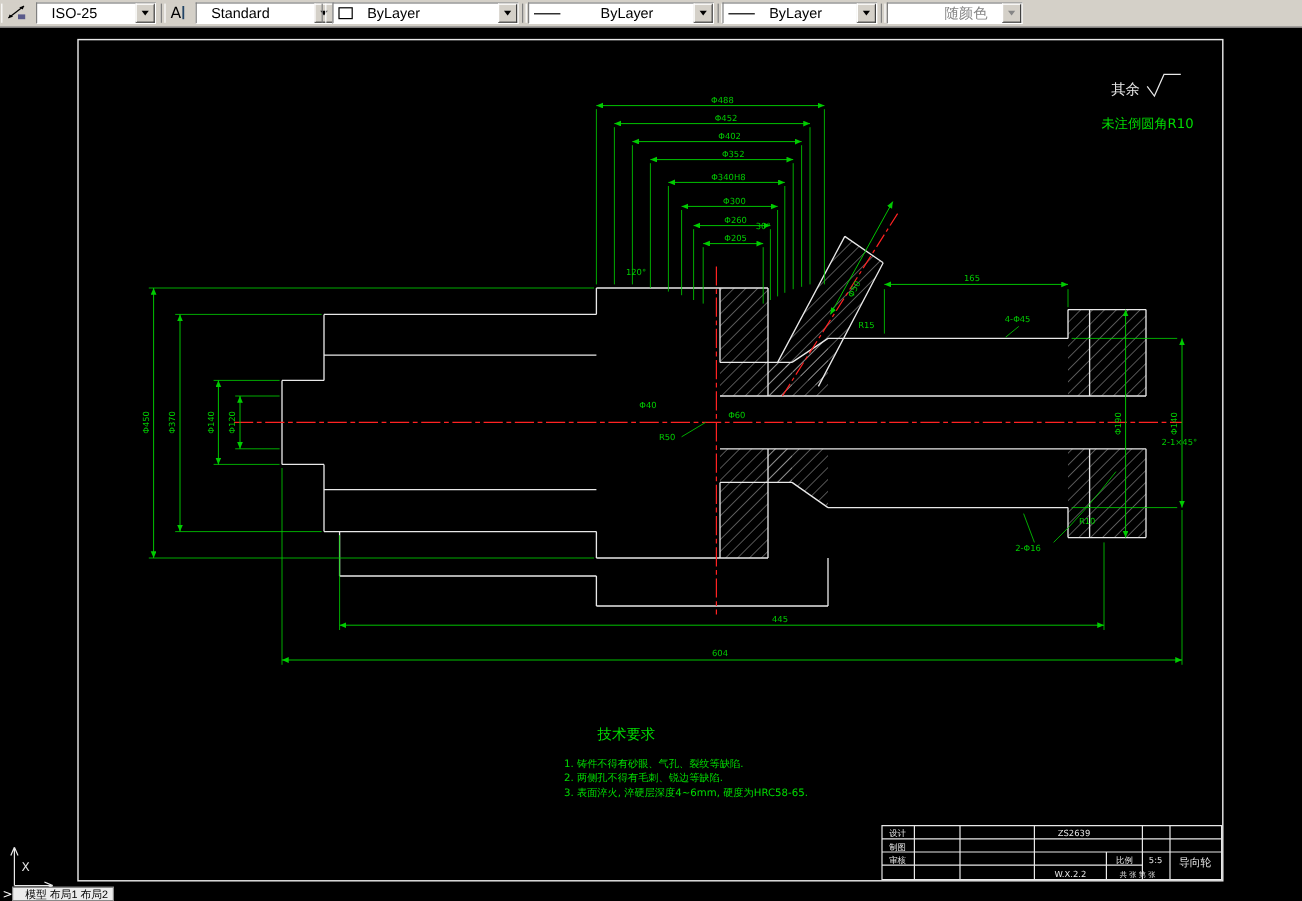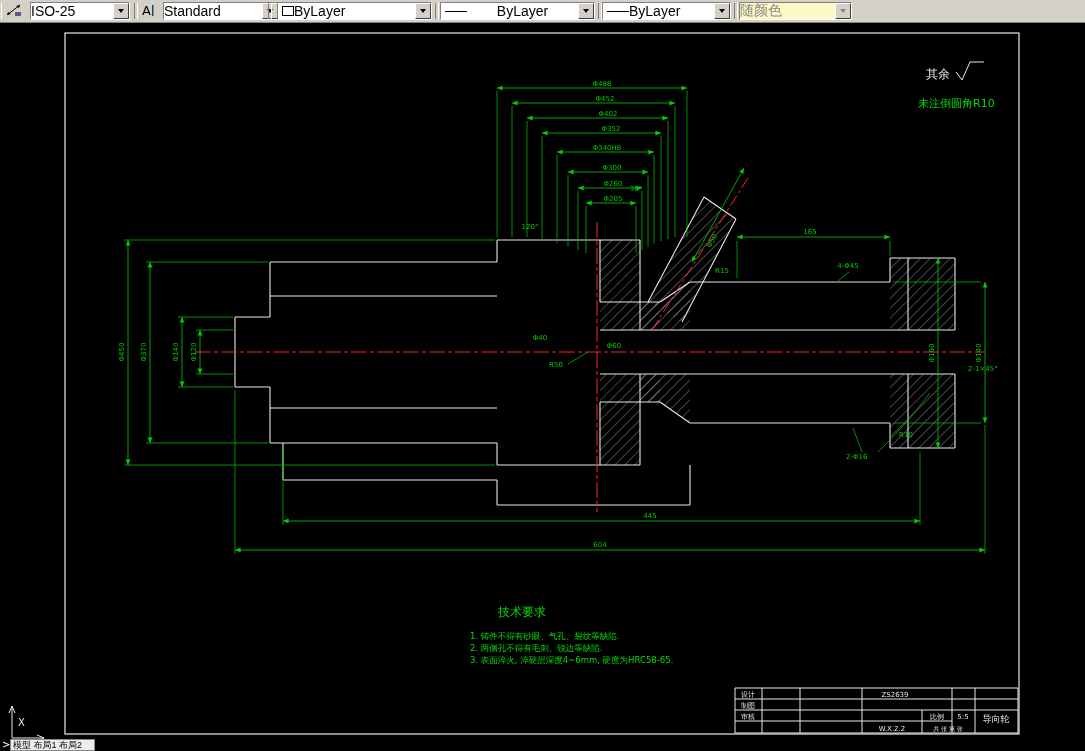--- a/index.html
+++ b/index.html
@@ -9,38 +9,38 @@
   .toolbar{position:absolute;top:0;left:0;width:1085px;height:23px;background:#d4d0c8;
            border-bottom:1px solid #808080;box-sizing:border-box;z-index:5;}
   .grip{position:absolute;left:1px;top:3px;width:3px;height:16px;
         border-left:1px solid #fff;border-right:1px solid #808080;}
   .tool-btn{position:absolute;top:2px;width:24px;height:19px;background:#d4d0c8;border:none;
             display:flex;align-items:center;justify-content:center;padding:0;}
   .combo{position:absolute;top:2px;height:18px;background:#fff;box-sizing:border-box;
          border-top:1px solid #808080;border-left:1px solid #808080;
          border-bottom:1px solid #fff;border-right:1px solid #fff;
          display:flex;align-items:center;}
-  .combo .txt{flex:1;font-size:14px;color:#000;padding:0 0;white-space:nowrap;overflow:hidden;}
+  .combo .txt{flex:1;font-size:12px;color:#000;padding:0 12px;white-space:nowrap;overflow:hidden;}
   .drop-btn{width:16px;height:16px;background:#d4d0c8;box-sizing:border-box;
             border-top:1px solid #fff;border-left:1px solid #fff;
             border-bottom:1px solid #404040;border-right:1px solid #404040;
             display:flex;align-items:center;justify-content:center;padding:0;}
   .arr{width:0;height:0;border-left:3px solid transparent;border-right:3px solid transparent;
        border-top:4px solid #000;}
-  .combo.disabled{background:#fef9c3;}
+  .combo.disabled{background:#ffffff;text-align:right;}
   .combo.disabled .txt{color:#868686;}
   .combo.disabled .arr{border-top-color:#868686;}
   .swatch{width:10px;height:8px;background:#fff;border:1px solid #000;margin-left:4px;}
   .linesample{width:22px;height:0;border-top:1px solid #000;margin-left:4px;}
   .sep{position:absolute;top:3px;width:2px;height:16px;
        border-left:1px solid #808080;border-right:1px solid #fff;}
   
   .tabstrip{position:absolute;left:10px;top:739px;width:85px;height:12px;background:#ececec;
             border:1px solid #888;box-sizing:border-box;font-size:9px;line-height:10px;color:#000;
-            white-space:nowrap;overflow:hidden;z-index:4;padding-left:2px;}
+            white-space:nowrap;overflow:hidden;z-index:4;padding-left:10px;}
   svg{position:absolute;top:0;left:0;}
   svg text{font-family:"DejaVu Sans",sans-serif;}
 </style>
 </head>
 <body>
 
 <div class="toolbar">
   <div class="grip"></div>
 
   <button class="tool-btn" style="left:5px">

